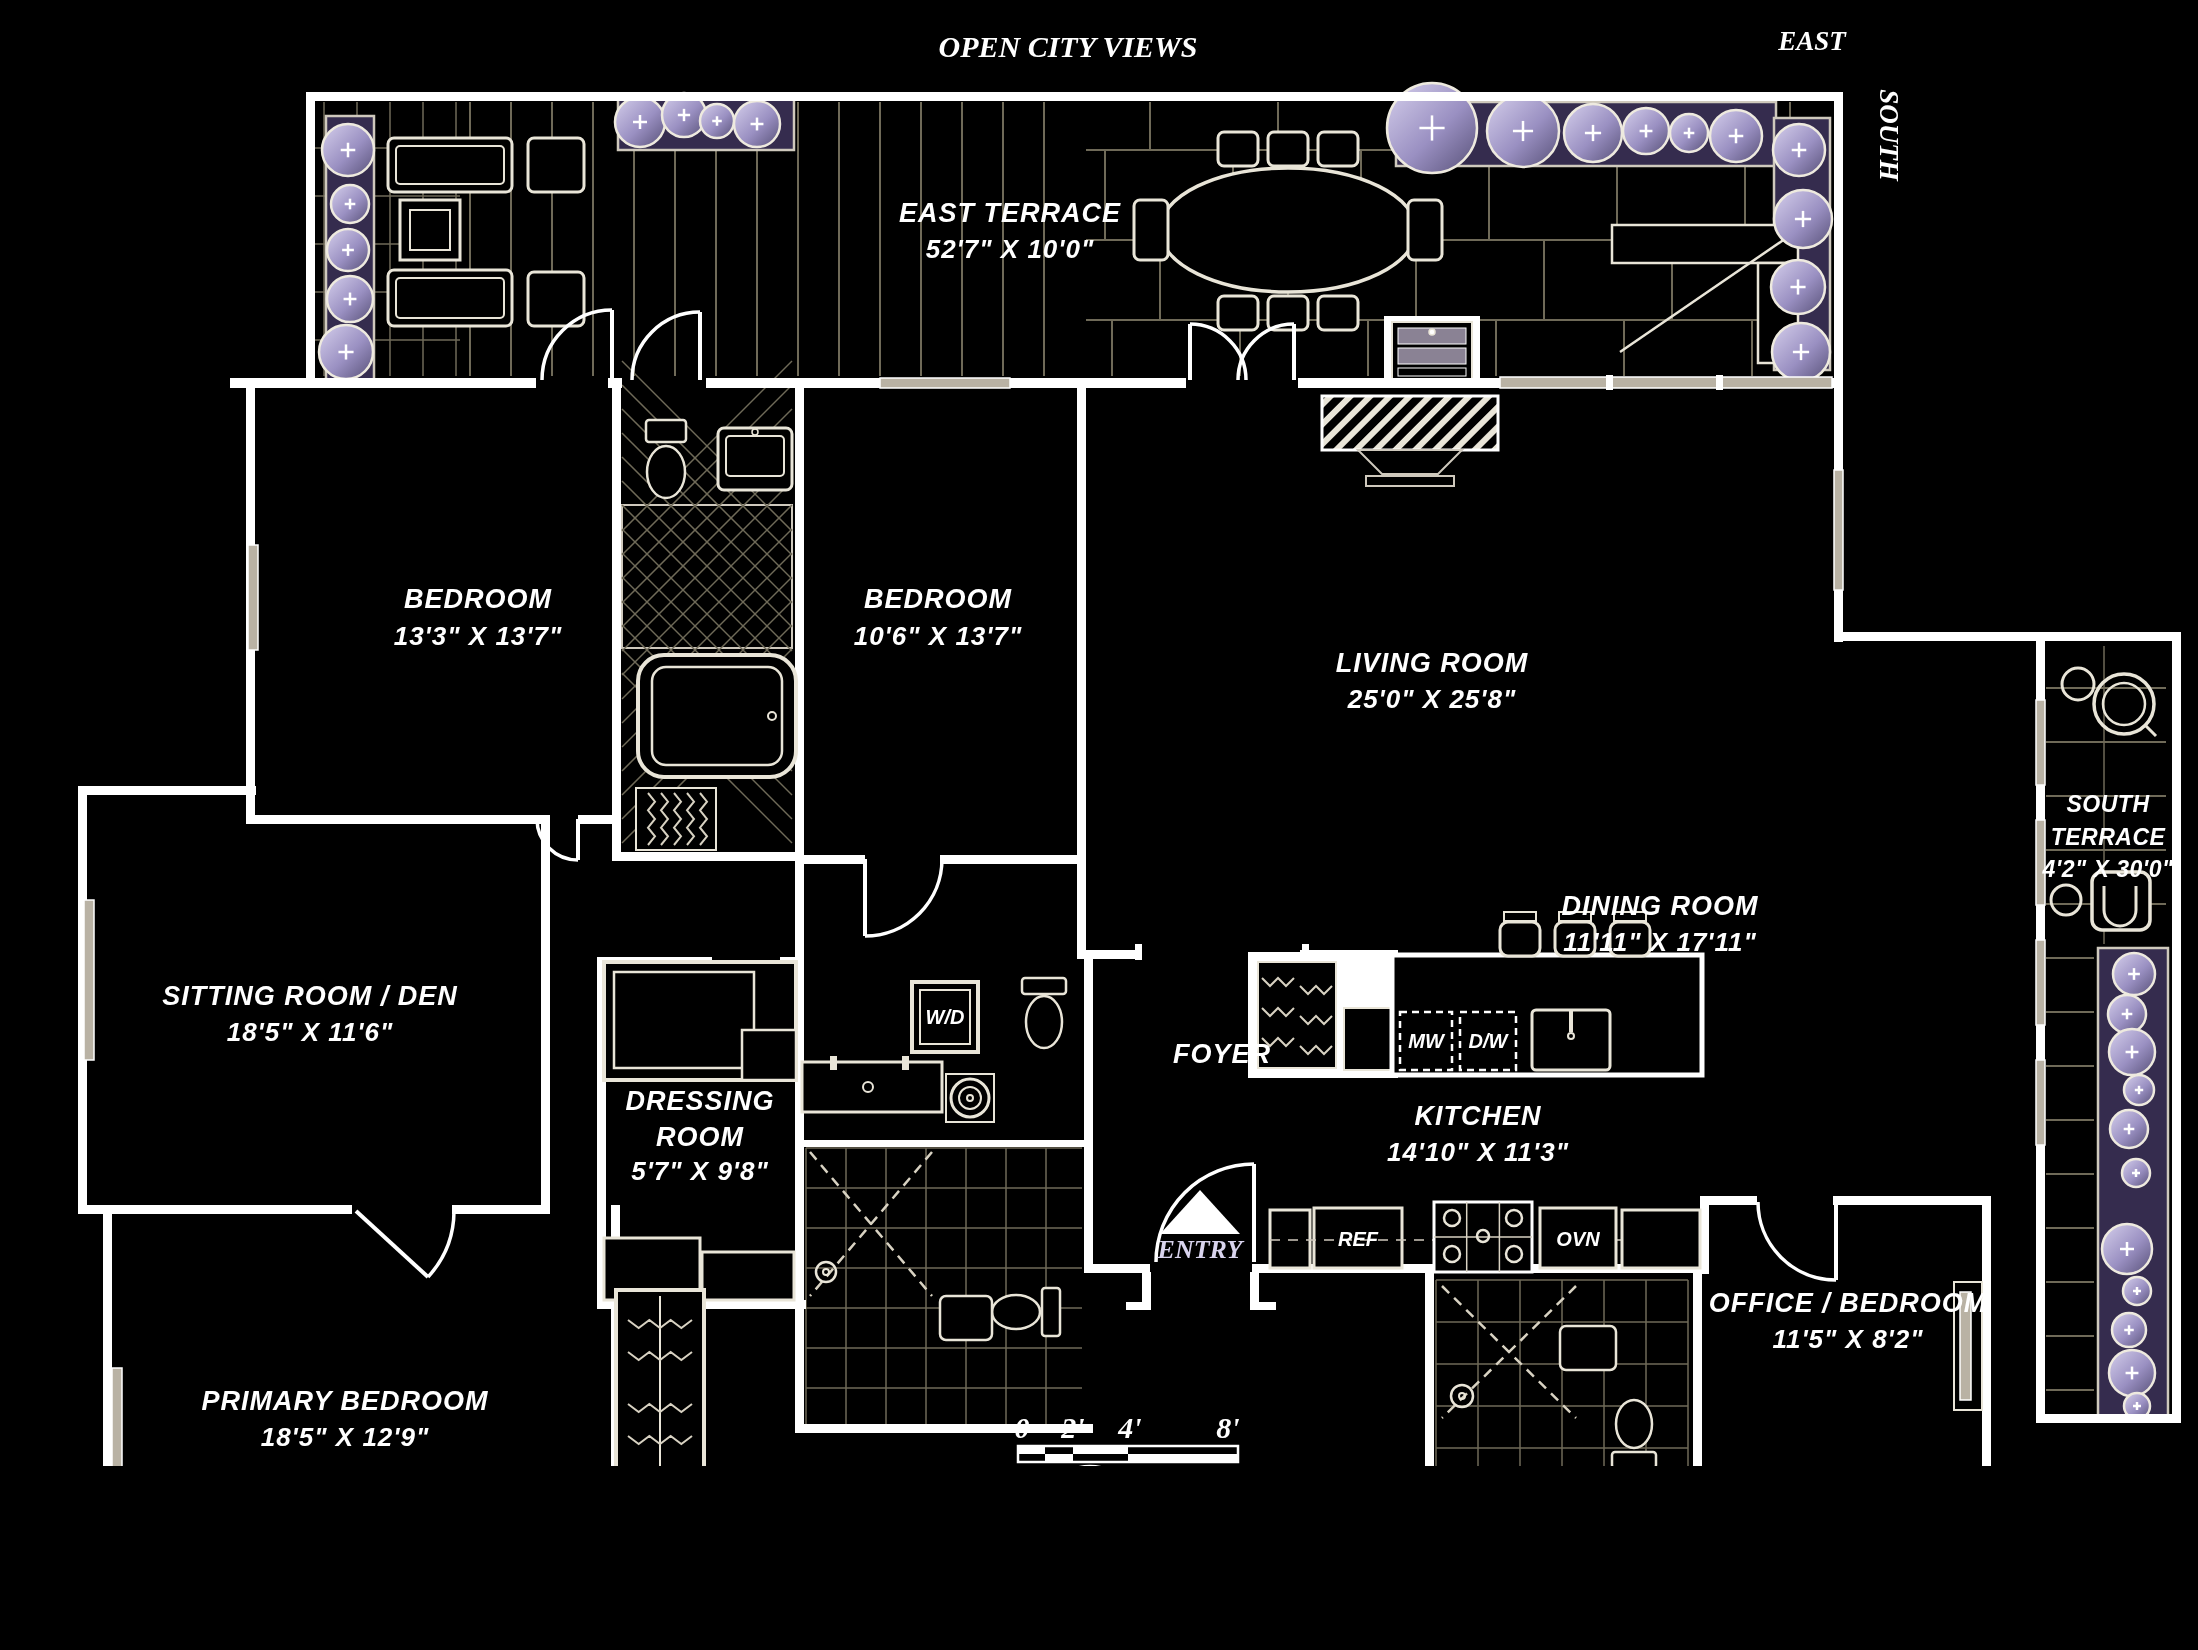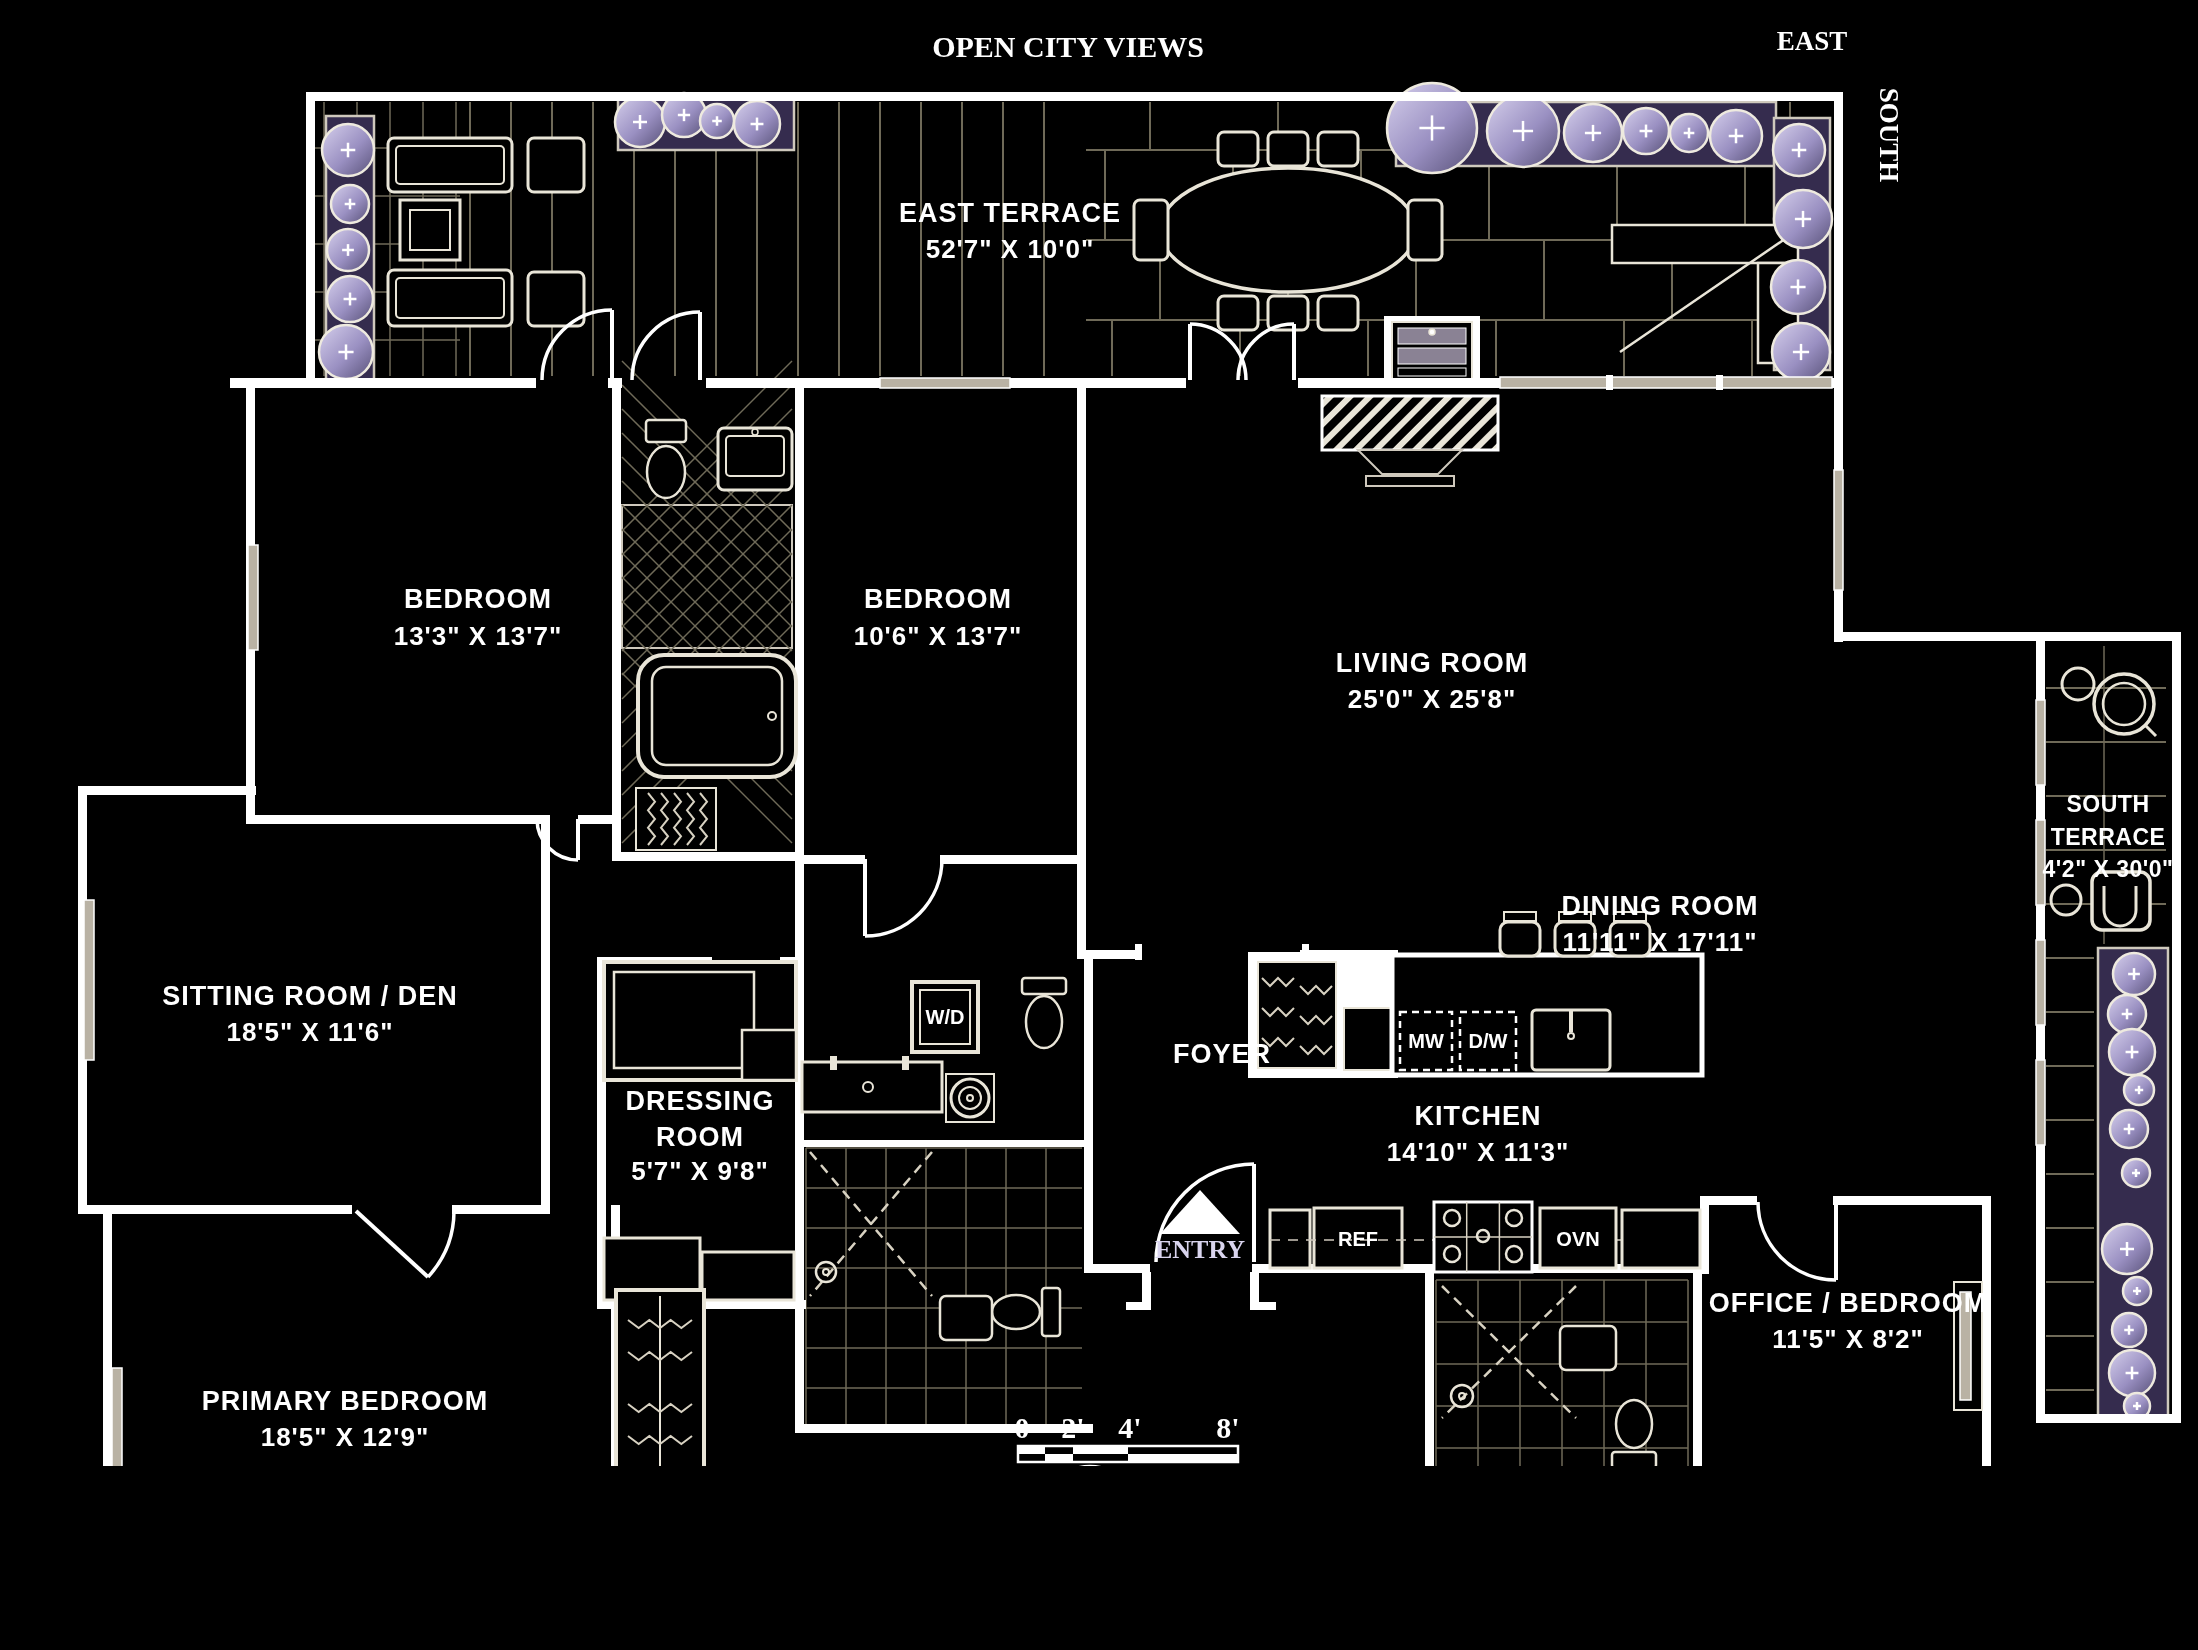--- a/index.html
+++ b/index.html
@@ -1,16 +1,16 @@
 <!DOCTYPE html>
 <html><head>
 <meta charset="utf-8">
 <style>
   html,body{margin:0;padding:0;background:#000;}
-  #stage{position:relative;width:2198px;height:1466px;background:#d946ef;overflow:hidden;}
+  #stage{position:relative;width:2198px;height:1466px;background:#d946ef;overflow:hidden;font-style:italic;}
   svg{position:absolute;left:0;top:0;}
   text{fill:#fff;}
   .rl{font-family:"Liberation Sans",sans-serif;font-weight:bold;font-size:27px;letter-spacing:1px;text-anchor:middle;}
   .rd{font-family:"Liberation Sans",sans-serif;font-weight:bold;font-size:26px;letter-spacing:1px;text-anchor:middle;}
   .rls{font-family:"Liberation Sans",sans-serif;font-weight:bold;font-size:23px;letter-spacing:0.5px;text-anchor:middle;}
   .ap{font-family:"Liberation Sans",sans-serif;font-weight:bold;font-size:20px;text-anchor:middle;}
   .ser{font-family:"Liberation Serif",serif;font-weight:bold;font-size:30px;text-anchor:middle;}
   .ser-sm{font-family:"Liberation Serif",serif;font-weight:bold;font-size:27px;text-anchor:middle;}
   .entry-t{font-family:"Liberation Serif",serif;font-weight:bold;font-size:26px;text-anchor:middle;fill:#d9d4ee;}
 </style>

